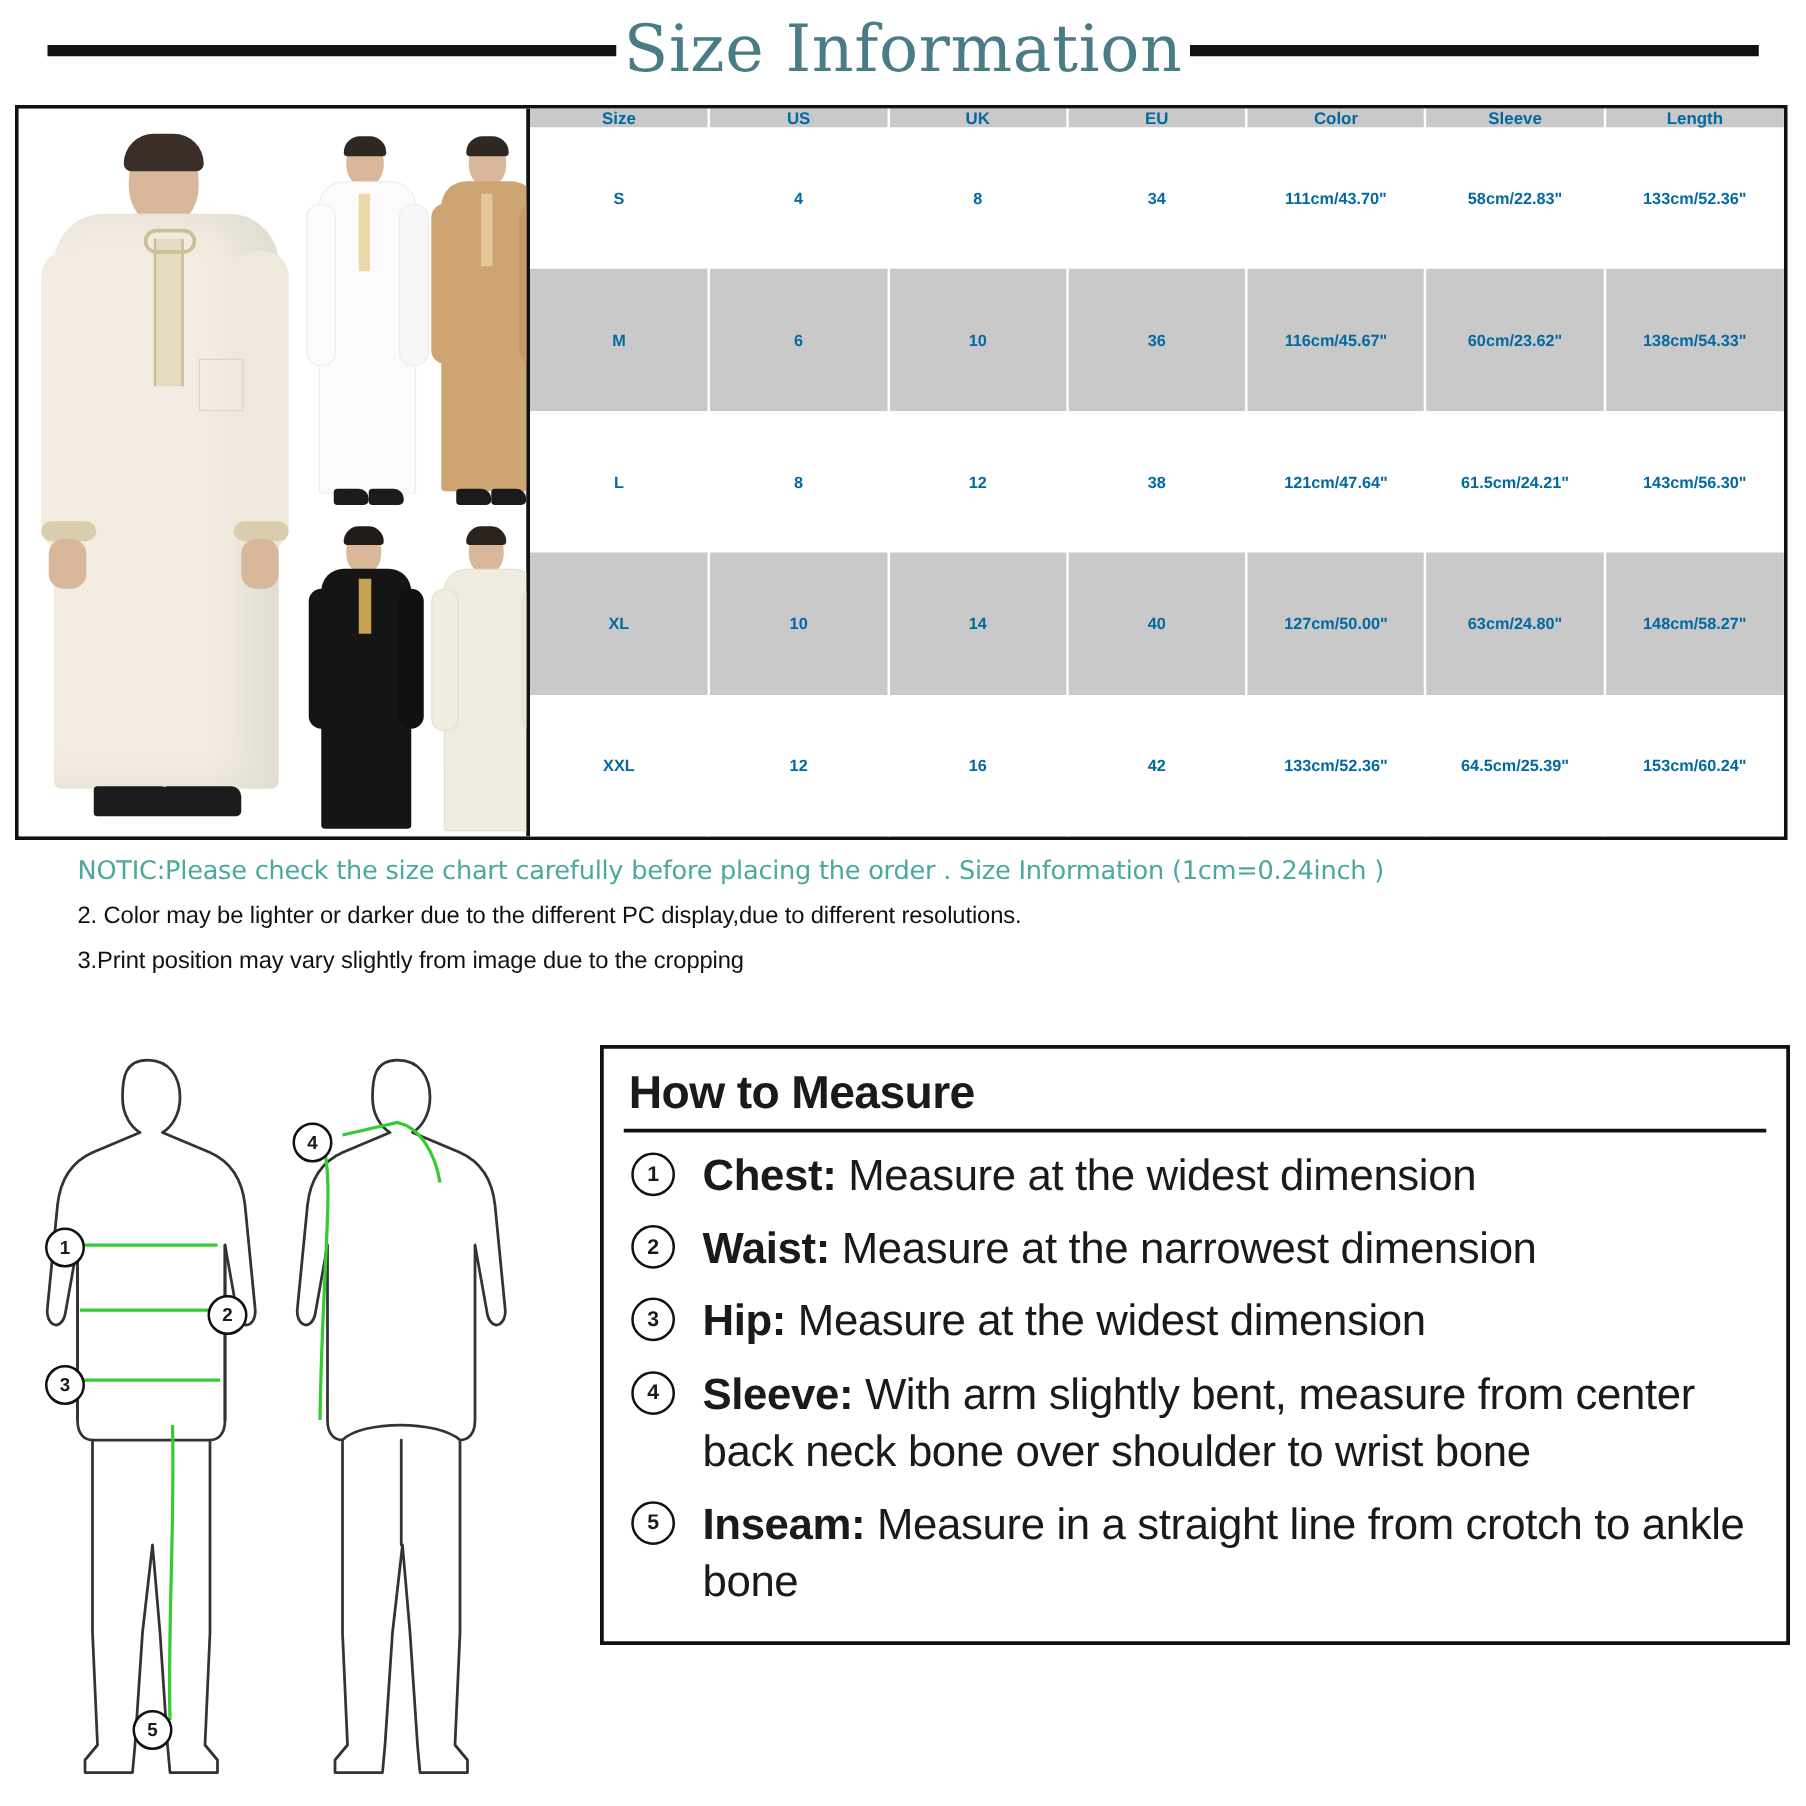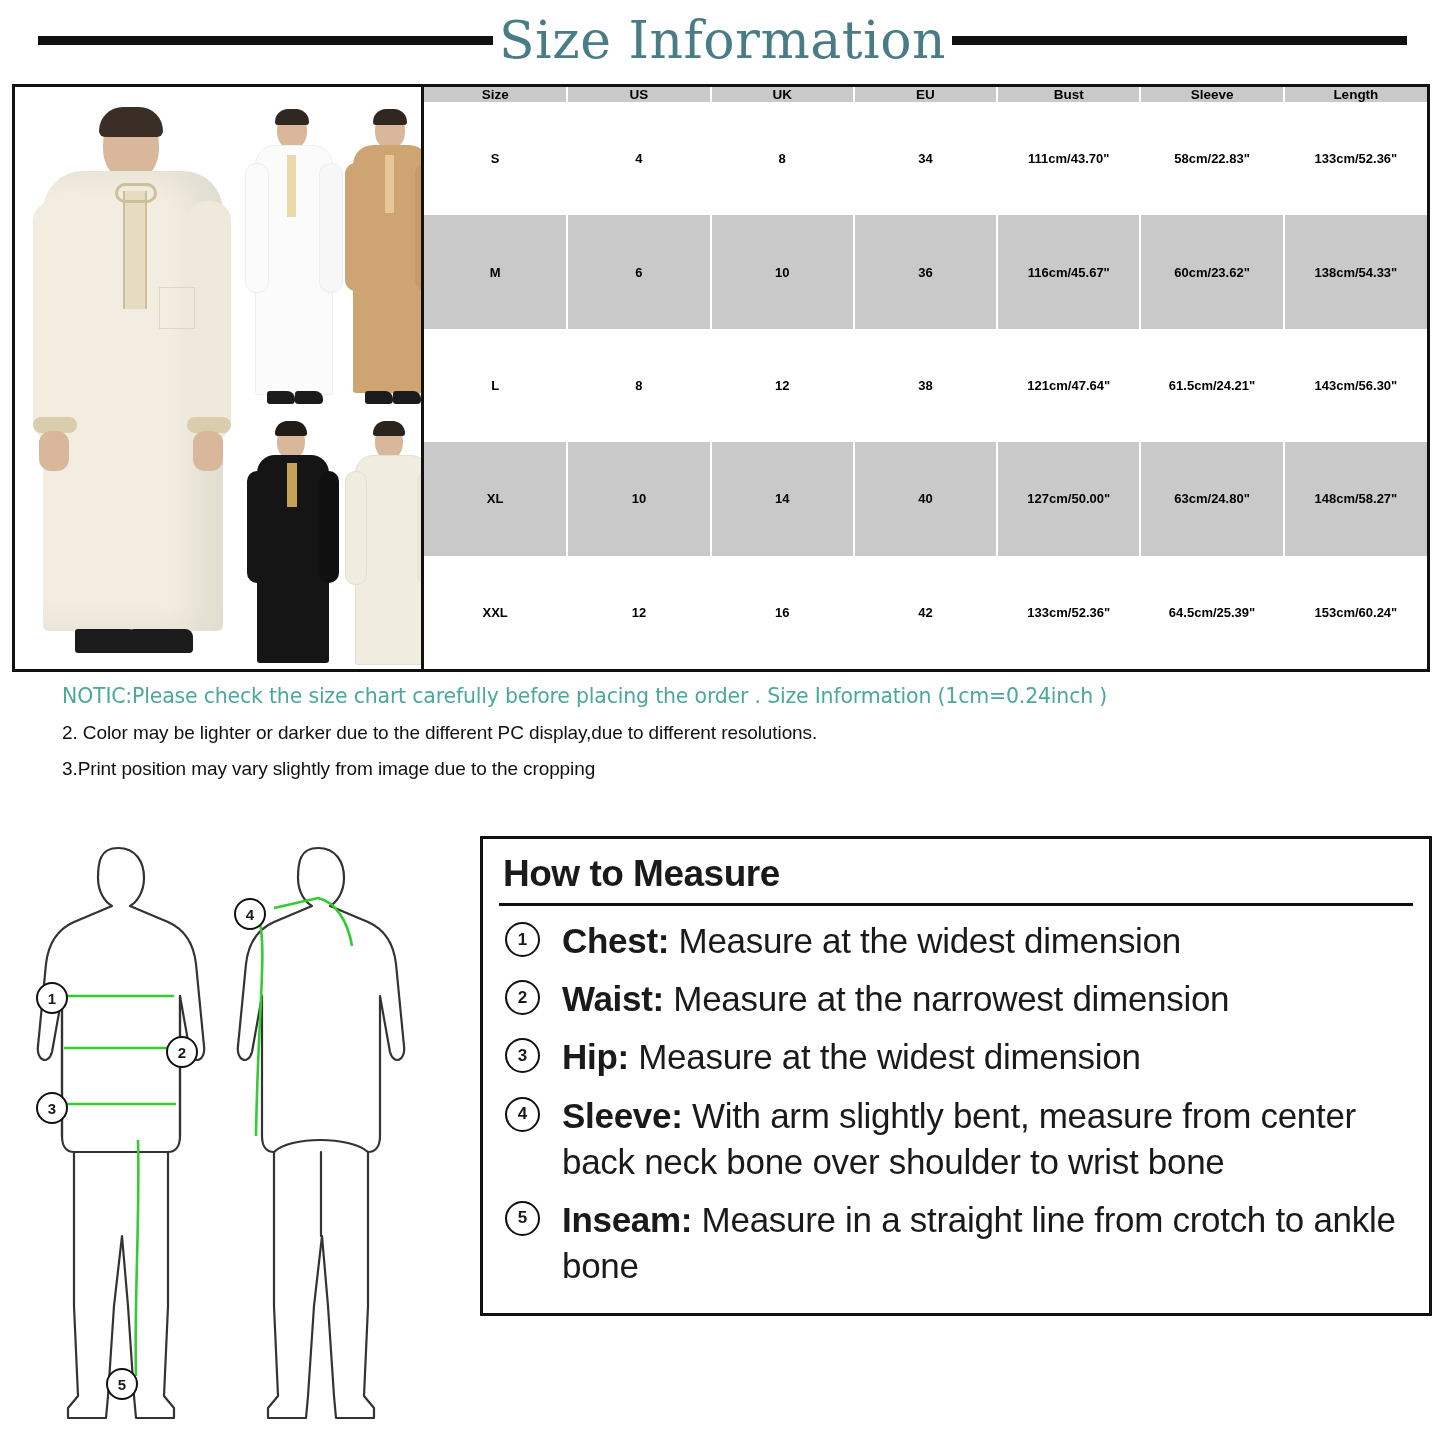--- a/index.html
+++ b/index.html
@@ -55,21 +55,21 @@
   table.size{
     border-collapse:collapse;
     width:100%;height:100%;
     table-layout:fixed;
   }
   table.size td,table.size th{
     text-align:center;
     vertical-align:middle;
     font-size:13px;
     font-weight:bold;
-    color:#000000;
+    color:#0369a1;
     border:none;
     padding:0;
   }
   table.size tr.shaded td{background:#c9c9c9;}
   table.size tr.plain td{background:#ffffff;}
   table.size tr td{border-right:2px solid #fff;}
   table.size tr td:last-child{border-right:none;margin-left:44px;}
   table.size thead td{font-size:13.5px;}
 
   
@@ -216,21 +216,21 @@
     </div>
 
     <div class="table-pane">
       <table class="size">
         <thead>
           <tr class="shaded">
             <td>Size</td>
             <td>US</td>
             <td>UK</td>
             <td>EU</td>
-            <td>Bust</td>
+            <td>Color</td>
             <td>Sleeve</td>
             <td>Length</td>
           </tr>
         </thead>
         <tbody>
           <tr class="plain">
             <td>S</td>
             <td>4</td>
             <td>8</td>
             <td>34</td>

